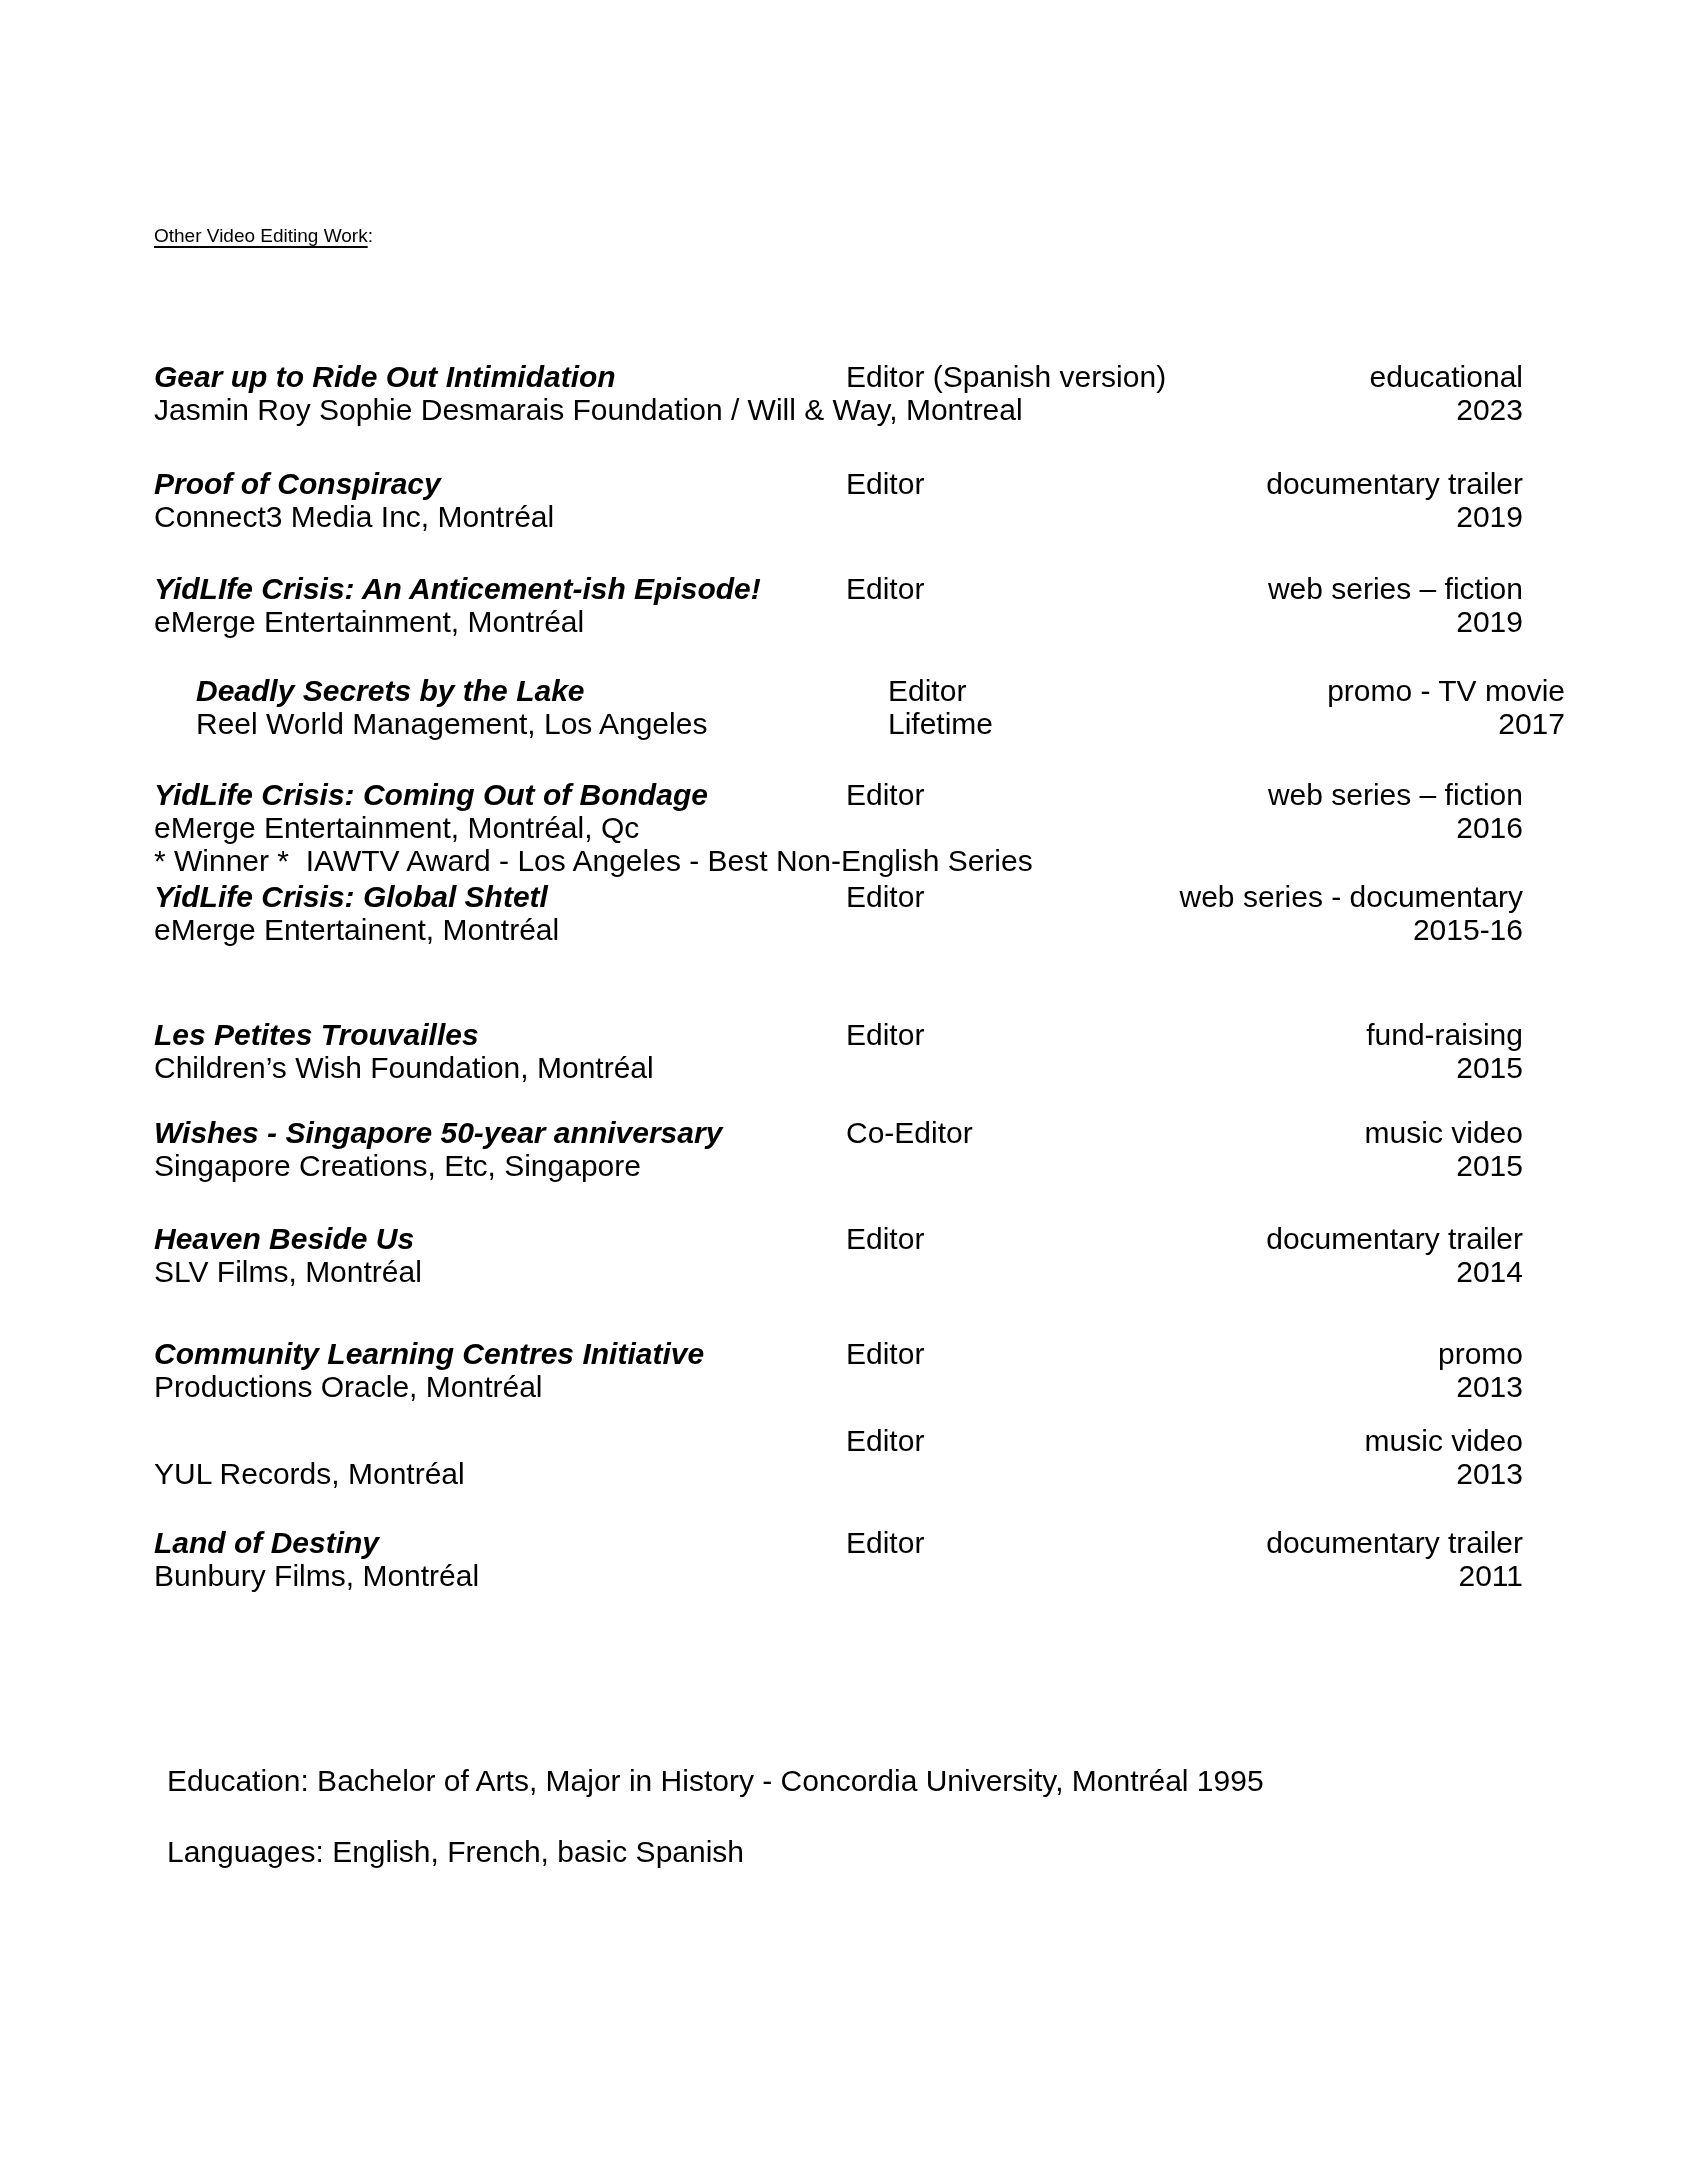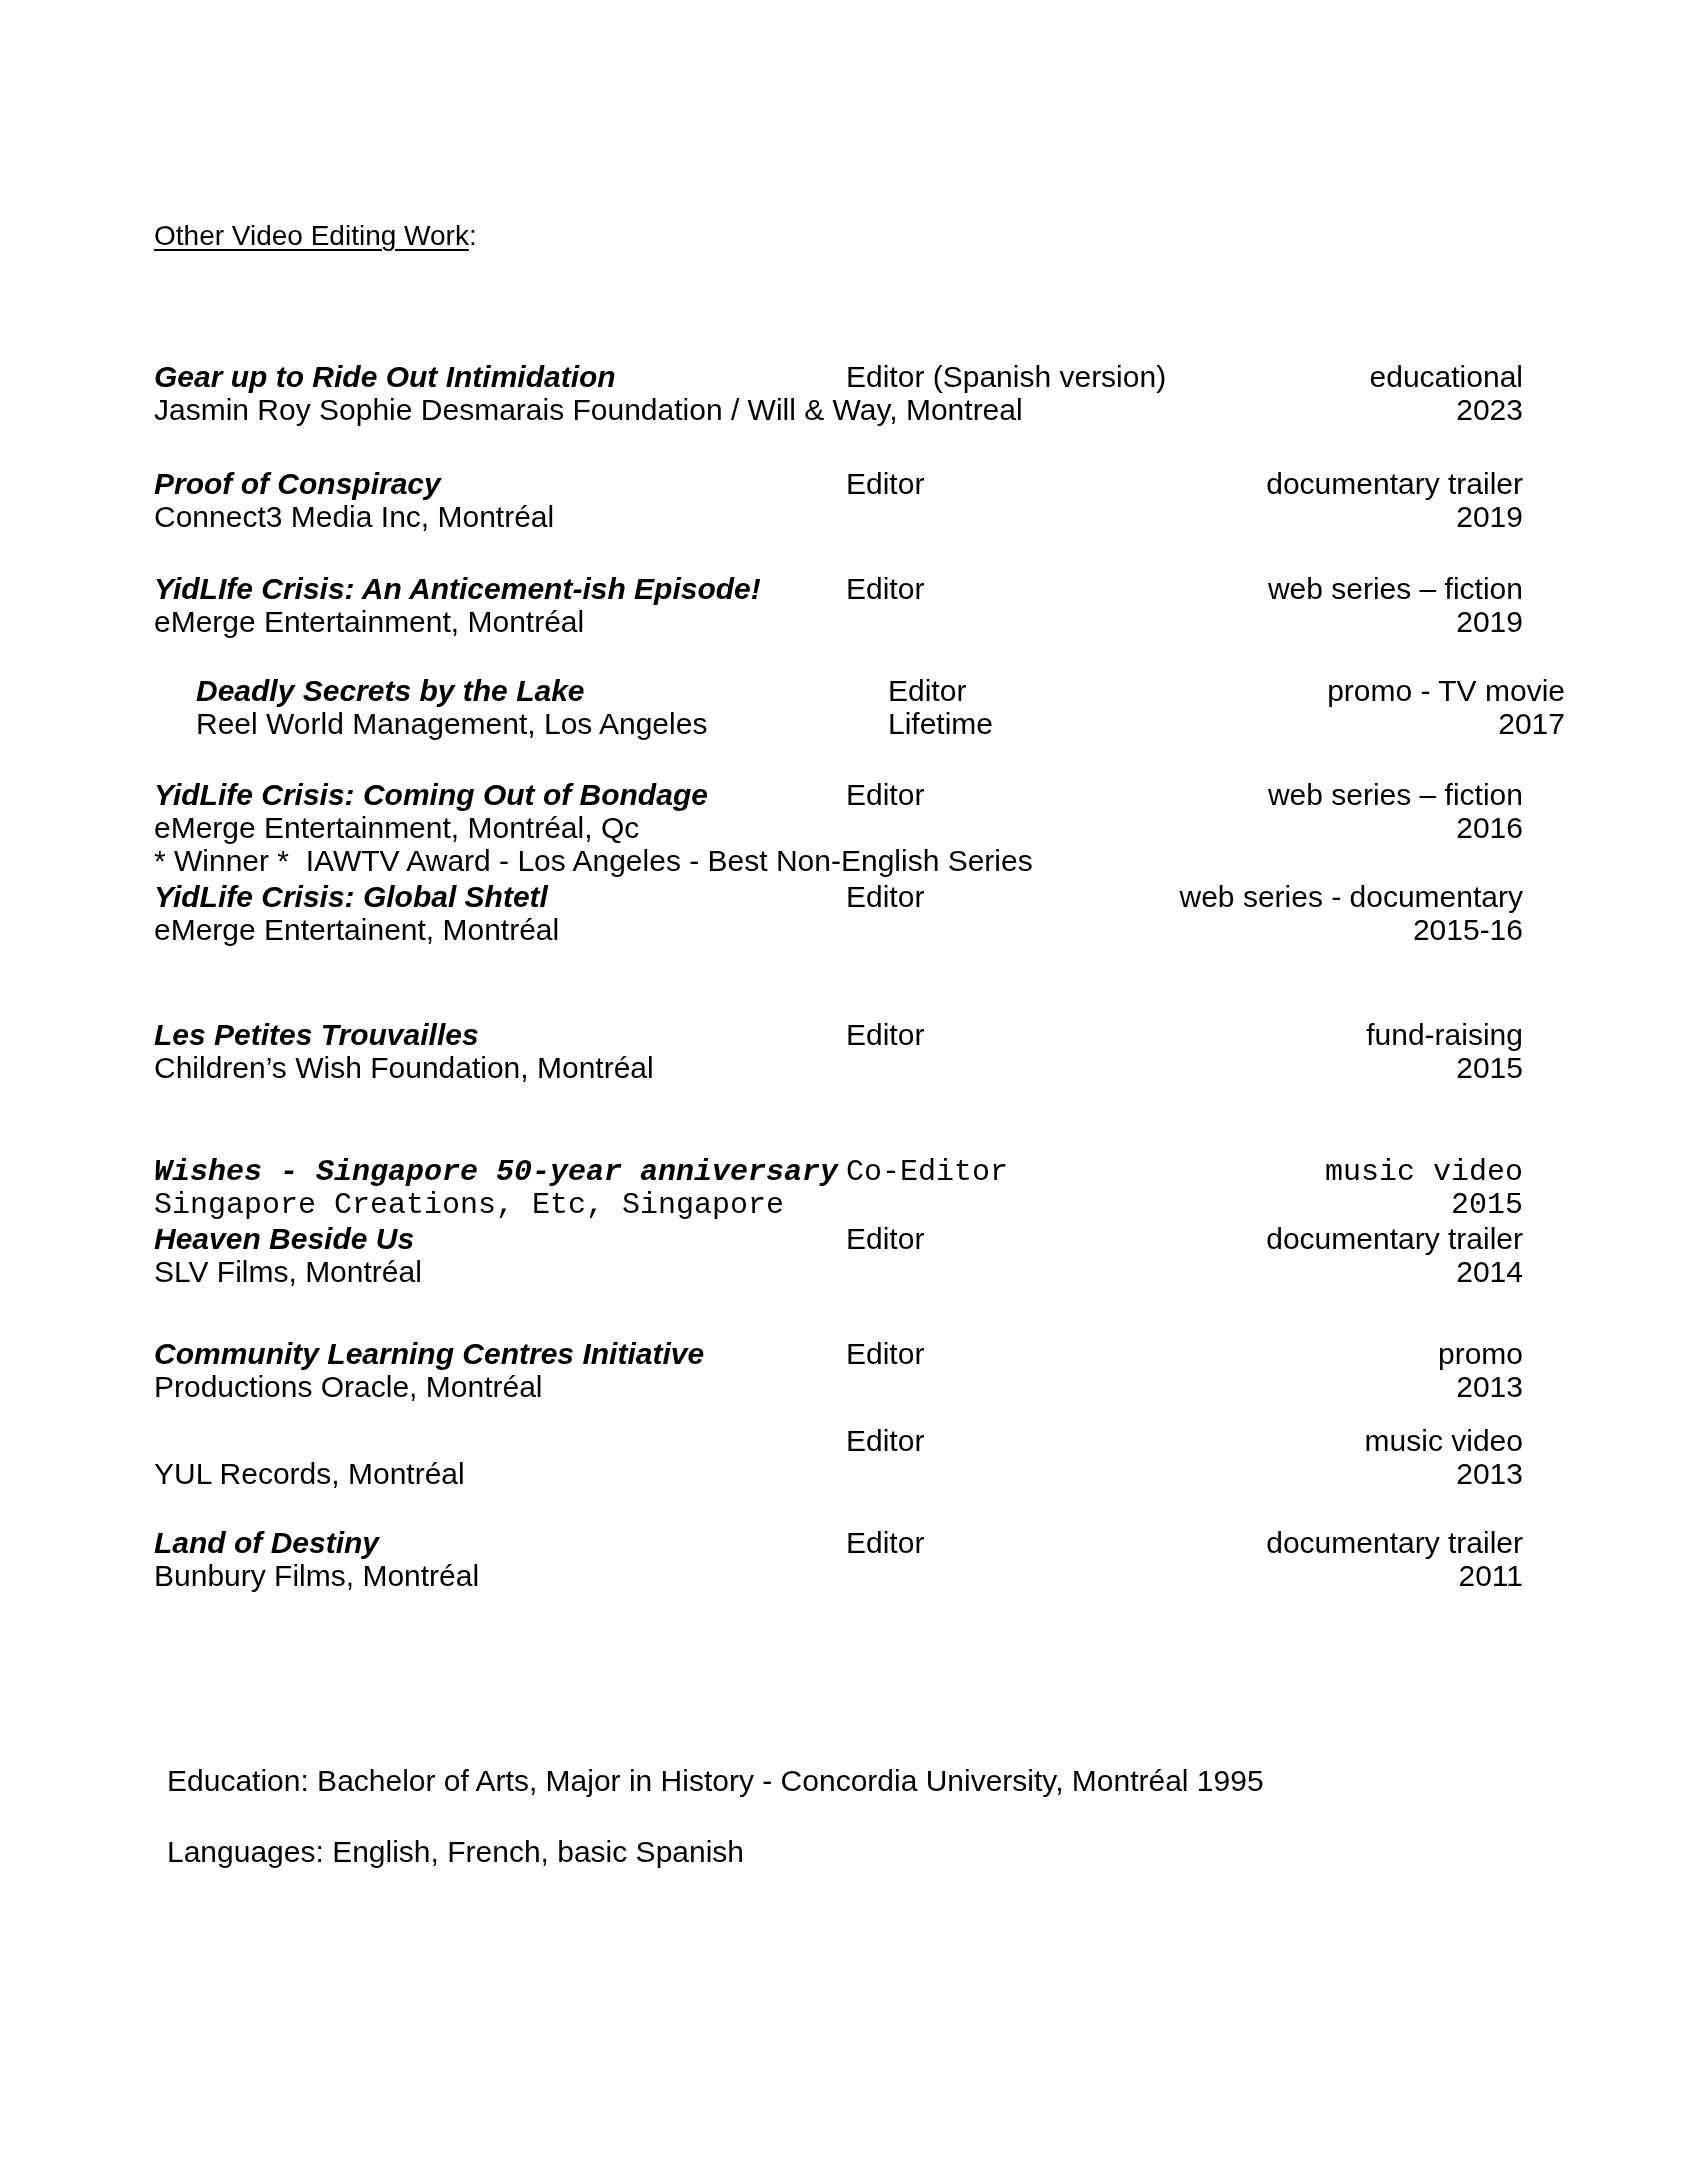--- a/index.html
+++ b/index.html
@@ -13,21 +13,21 @@
       position: relative;
       font-family: "Liberation Sans", sans-serif;
       color: #000000;
       font-size: 30px;
       line-height: 33px;
     }
     .heading {
       position: absolute;
       left: 154px;
       top: 219px;
-      font-size: 28px;
+      font-size: 19px;
     }
     .heading .u {
       text-decoration: underline;
       text-underline-offset: 4.4px;
       text-decoration-thickness: 1.8px;
     }
     .entry {
       position: absolute;
       left: 154px;
       width: 1369px;
@@ -155,21 +155,21 @@
         <span class="col-left"><span class="title">Les Petites Trouvailles</span><span></span></span>
         <span class="col-mid">Editor</span>
         <span class="col-right">fund-raising</span>
       </div>
       <div class="row">
         <span class="col-left">Children’s Wish Foundation, Montréal</span>
         <span class="col-mid bold"></span>
         <span class="col-right">2015</span>
       </div>
     </div>
-    <div class="entry" style="top: 1156px; font-family: Liberation Mono, monospace;">
+    <div class="entry" style="top: 1116px;">
       <div class="row">
         <span class="col-left"><span class="title">Wishes - Singapore 50-year anniversary</span><span></span></span>
         <span class="col-mid">Co-Editor</span>
         <span class="col-right">music video</span>
       </div>
       <div class="row">
         <span class="col-left">Singapore Creations, Etc, Singapore</span>
         <span class="col-mid bold"></span>
         <span class="col-right">2015</span>
       </div>

